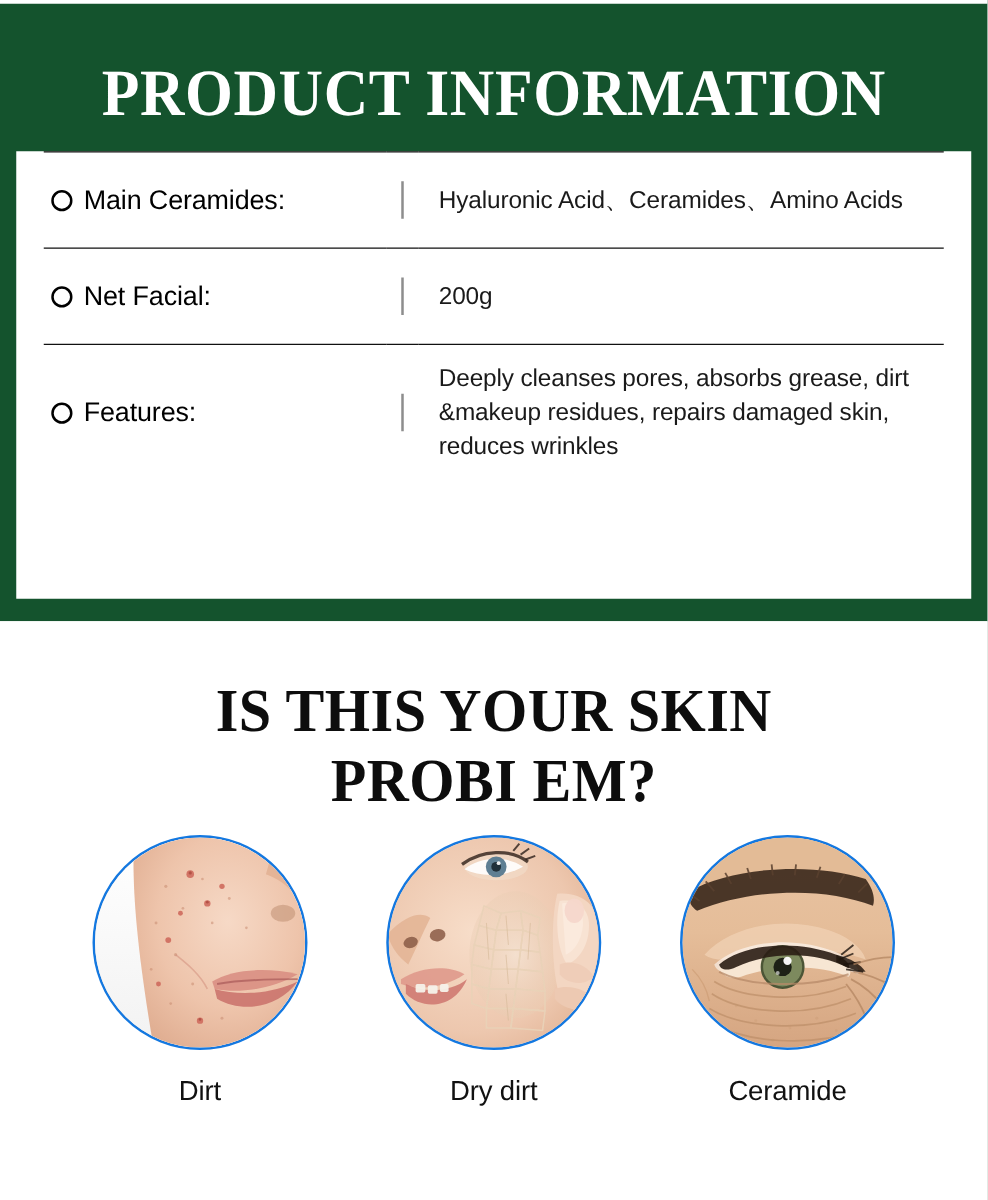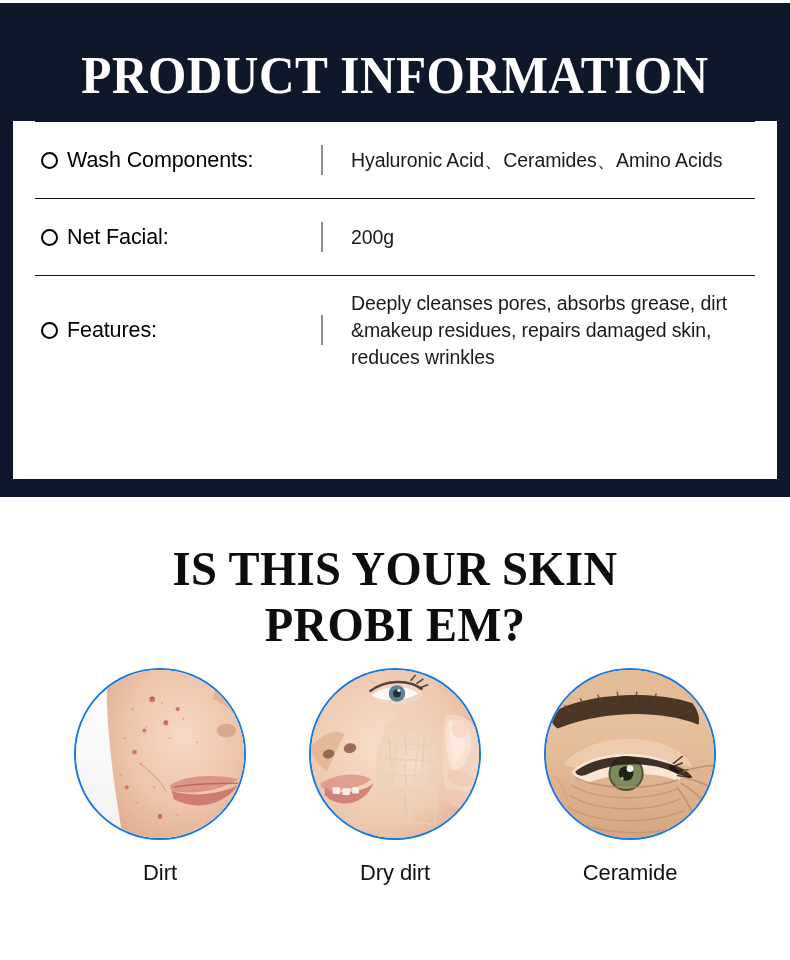--- a/index.html
+++ b/index.html
@@ -16,21 +16,21 @@
     position: relative;
   }
 
   
   .top-section {
     position: absolute;
     left: 0;
     top: 3px;
     width: 790px;
     height: 494px;
-    background: #0f172a;
+    background: #14532d;
     box-sizing: border-box;
   }
 
   .header-title {
     position: absolute;
     left: 0;
     top: 44px;
     width: 790px;
     text-align: center;
     color: #ffffff;
@@ -215,21 +215,21 @@
 
   <div class="info-panel">
     <table class="info-table">
       <tbody>
 
 
         <tr class="r-comp row-divider">
           <td class="cell-label">
             <div class="label-wrap">
               <span class="bullet-circle"></span>
-              <span class="label-text">Wash Components:</span>
+              <span class="label-text">Main Ceramides:</span>
             </div>
           </td>
           <td class="cell-sep">
             <span class="sep-bar"></span>
           </td>
           <td class="cell-value">
             <div class="value-text">Hyaluronic Acid、Ceramides、Amino Acids</div>
           </td>
         </tr>
 

